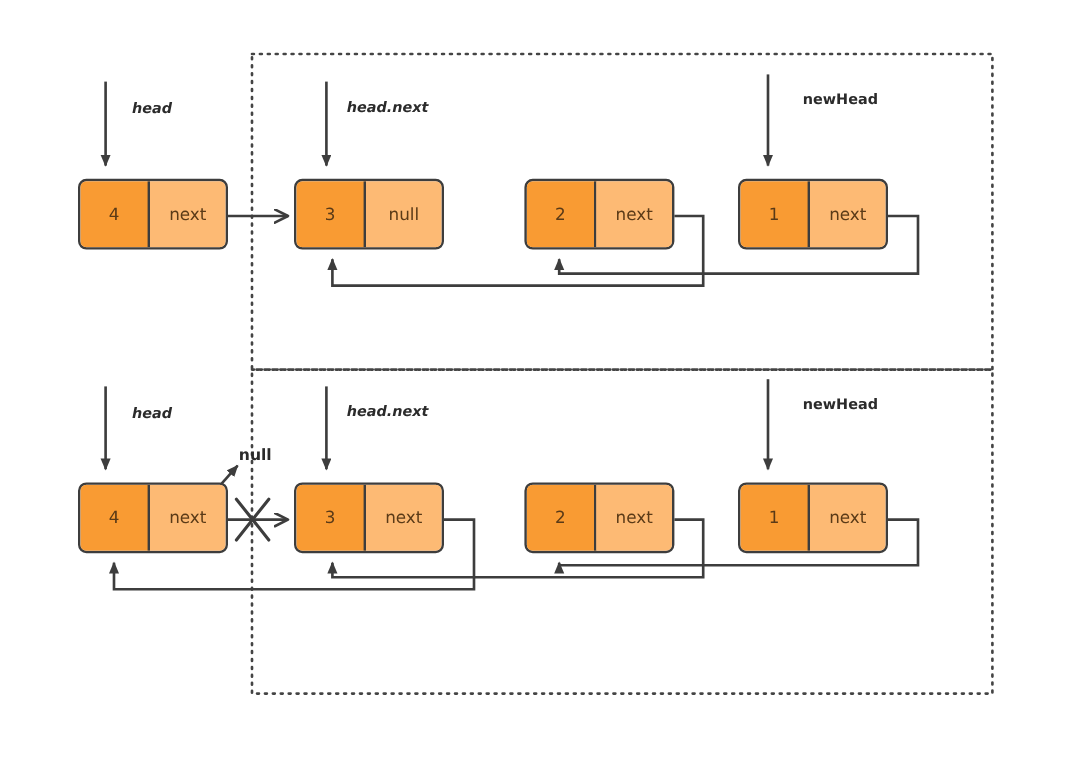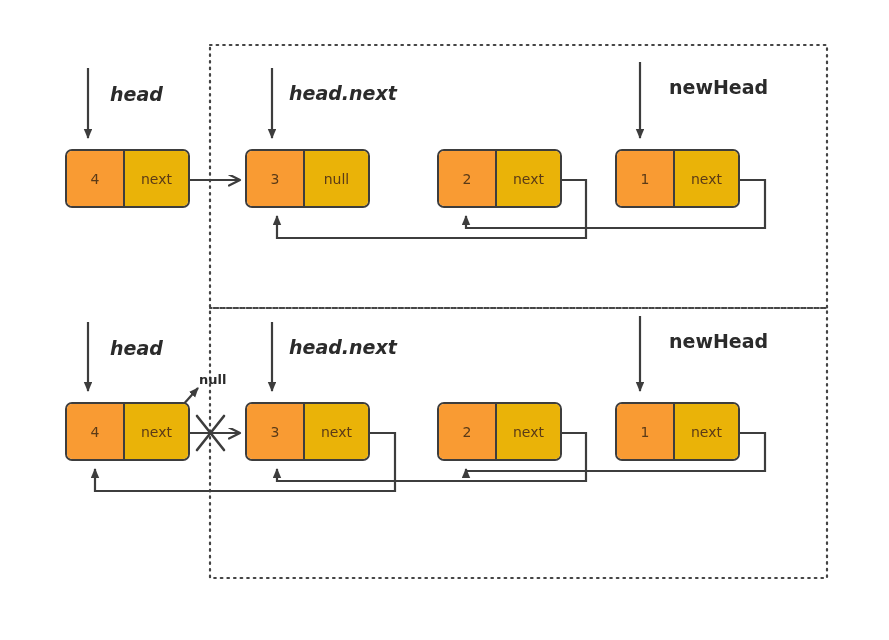--- a/index.html
+++ b/index.html
@@ -40,26 +40,26 @@
     font-family: "DejaVu Sans", sans-serif;
     font-size: 14px;
     color: #5a3a17;
     box-sizing: border-box;
   }
   .node .cell.val {
     background: #F99B33;
     border-right: 2px solid #3d3d3d;
   }
   .node .cell.ptr {
-    background: #eab308;
+    background: #fdba74;
   }
   .label {
     position: absolute;
     font-family: "DejaVu Sans", sans-serif;
-    font-size: 19px;
+    font-size: 12px;
     color: #2b2b2b;
     white-space: nowrap;
   }
   .label.ital {
     font-style: italic;
     font-weight: bold;
   }
   .label.bold {
     font-style: normal;
     font-weight: bold;

